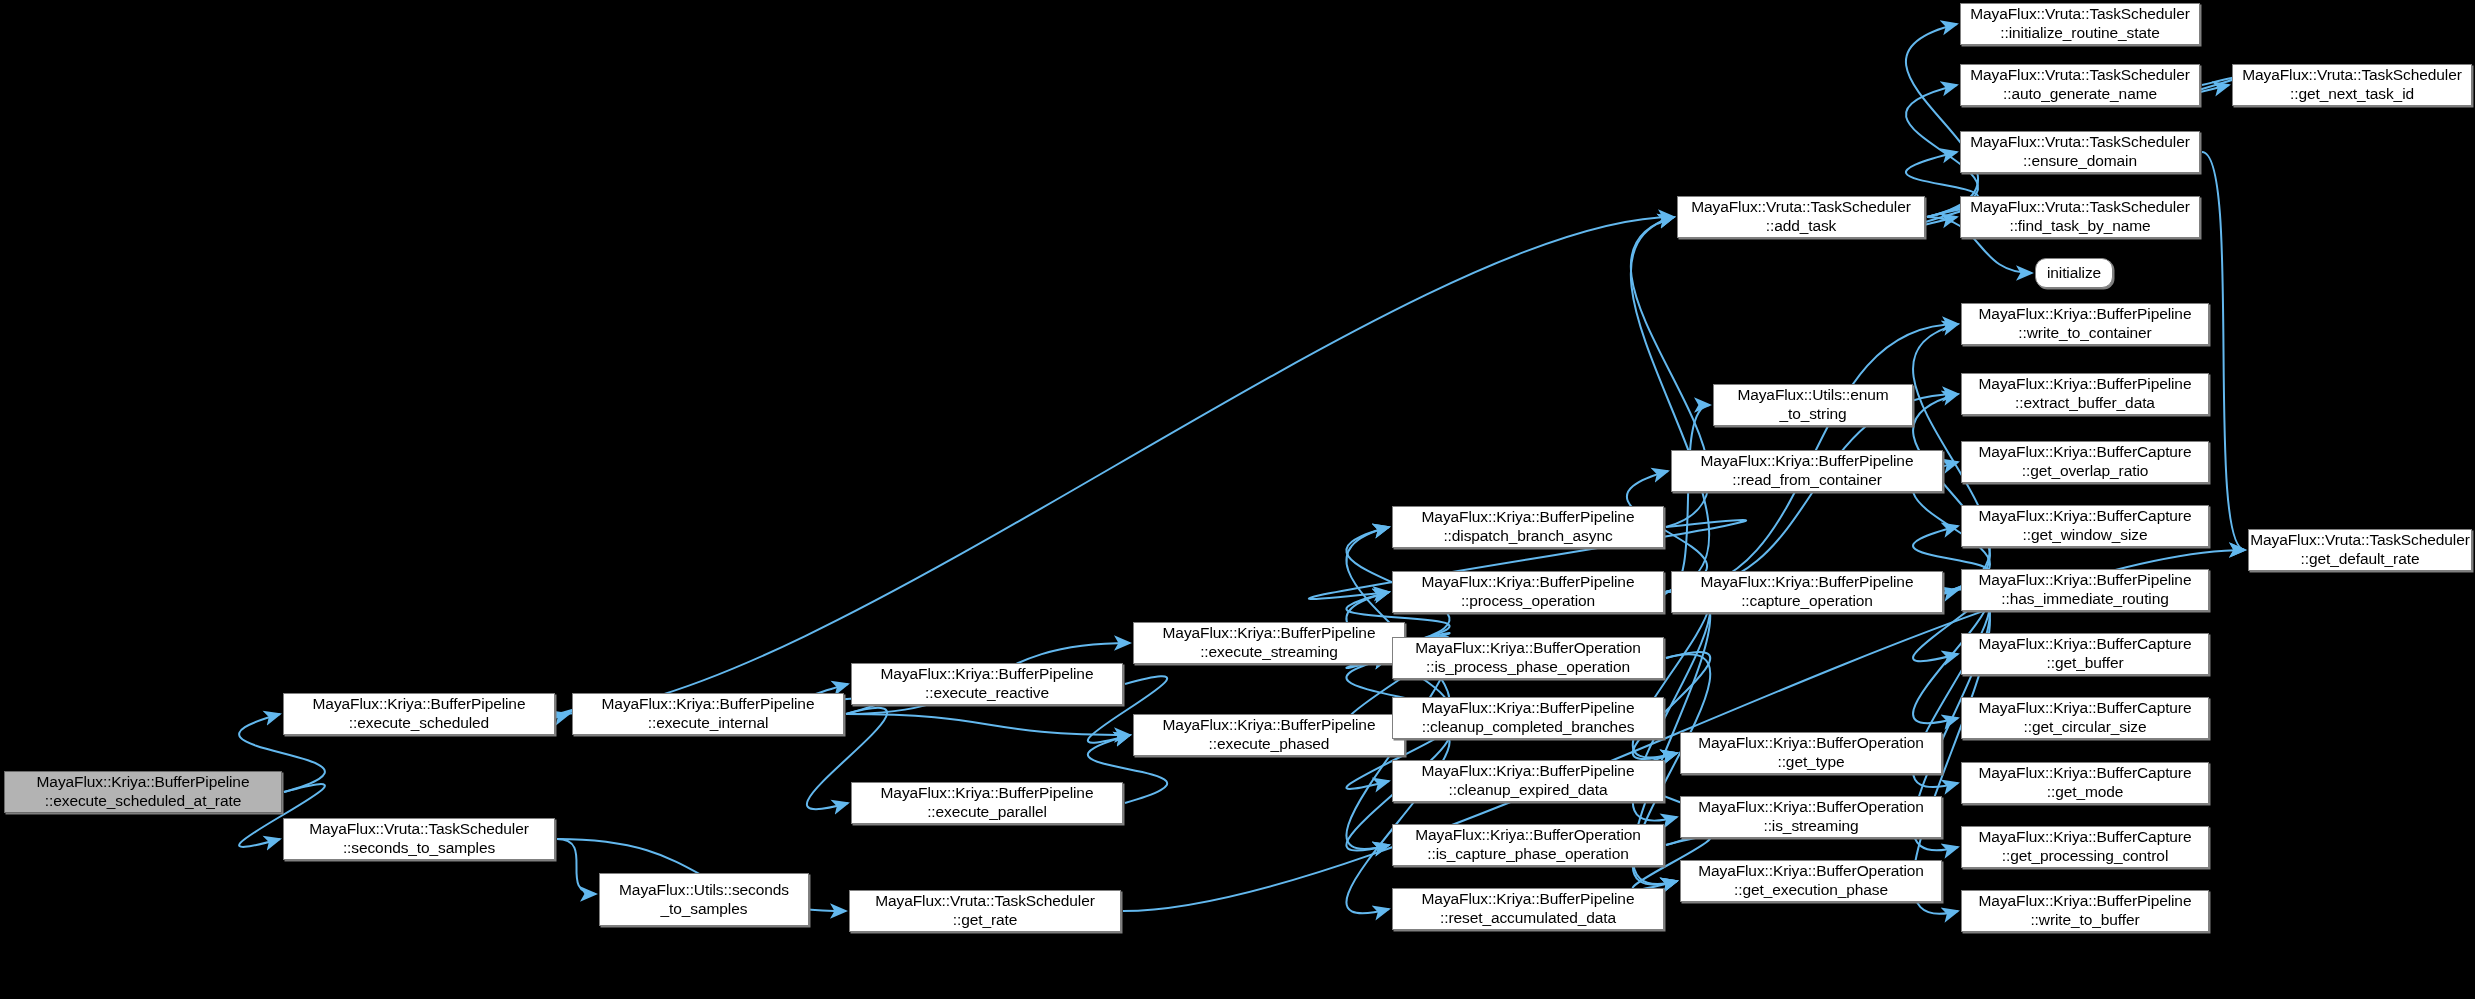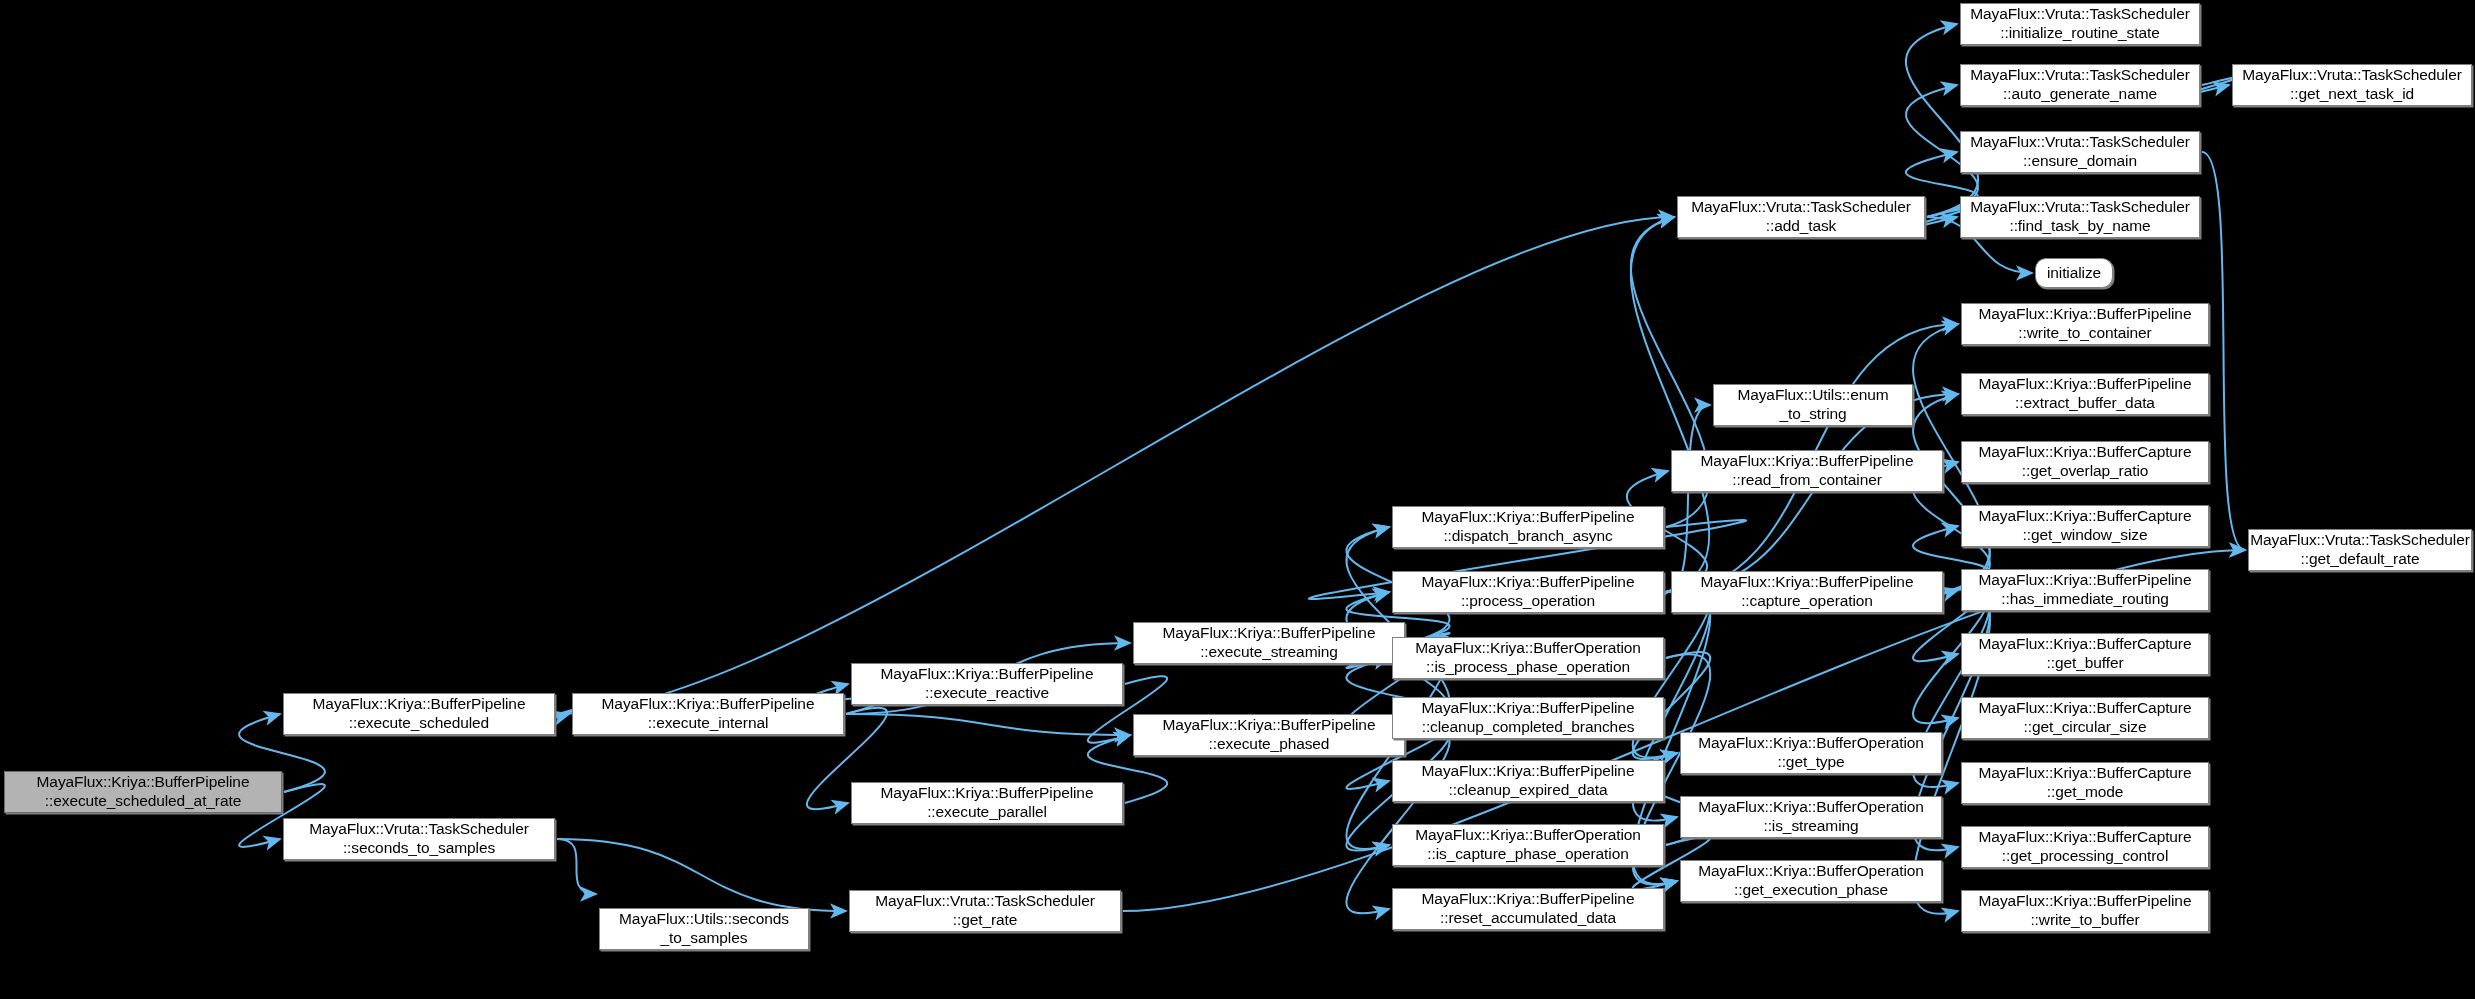--- a/index.html
+++ b/index.html
@@ -116,21 +116,21 @@
         <path d="M2202,85 C2363.6,45 2067.4,125 2229,85" marker-end="url(#ah)"></path>
         <path d="M2202,152 C2242,152 2205,550 2245,550" marker-end="url(#ah)"></path>
         <path d="M1123,911 C1383,911 1985,550 2245,550" marker-end="url(#ah)"></path>
       </g>
   </svg>
   <div id="node-layer">
       <div class="node root" style="left: 4px; top: 771px; width: 278px; height: 42px;"><span class="ln">MayaFlux::Kriya::BufferPipeline</span><span class="ln">::execute_scheduled_at_rate</span></div>
       <div class="node" style="left: 283px; top: 693px; width: 272px; height: 42px;"><span class="ln">MayaFlux::Kriya::BufferPipeline</span><span class="ln">::execute_scheduled</span></div>
       <div class="node" style="left: 283px; top: 818px; width: 272px; height: 42px;"><span class="ln">MayaFlux::Vruta::TaskScheduler</span><span class="ln">::seconds_to_samples</span></div>
       <div class="node" style="left: 572px; top: 693px; width: 272px; height: 42px;"><span class="ln">MayaFlux::Kriya::BufferPipeline</span><span class="ln">::execute_internal</span></div>
-      <div class="node" style="left: 599px; top: 873px; width: 210px; height: 42px; margin-top: 35px;"><span class="ln">MayaFlux::Utils::seconds</span><span class="ln">_to_samples</span></div>
+      <div class="node" style="left: 599px; top: 873px; width: 210px; height: 53px;"><span class="ln">MayaFlux::Utils::seconds</span><span class="ln">_to_samples</span></div>
       <div class="node" style="left: 851px; top: 663px; width: 272px; height: 42px;"><span class="ln">MayaFlux::Kriya::BufferPipeline</span><span class="ln">::execute_reactive</span></div>
       <div class="node" style="left: 851px; top: 782px; width: 272px; height: 42px;"><span class="ln">MayaFlux::Kriya::BufferPipeline</span><span class="ln">::execute_parallel</span></div>
       <div class="node" style="left: 849px; top: 890px; width: 272px; height: 42px;"><span class="ln">MayaFlux::Vruta::TaskScheduler</span><span class="ln">::get_rate</span></div>
       <div class="node" style="left: 1133px; top: 622px; width: 272px; height: 42px;"><span class="ln">MayaFlux::Kriya::BufferPipeline</span><span class="ln">::execute_streaming</span></div>
       <div class="node" style="left: 1133px; top: 714px; width: 272px; height: 42px;"><span class="ln">MayaFlux::Kriya::BufferPipeline</span><span class="ln">::execute_phased</span></div>
       <div class="node" style="left: 1392px; top: 506px; width: 272px; height: 42px;"><span class="ln">MayaFlux::Kriya::BufferPipeline</span><span class="ln">::dispatch_branch_async</span></div>
       <div class="node" style="left: 1392px; top: 571px; width: 272px; height: 42px;"><span class="ln">MayaFlux::Kriya::BufferPipeline</span><span class="ln">::process_operation</span></div>
       <div class="node" style="left: 1392px; top: 637px; width: 272px; height: 42px;"><span class="ln">MayaFlux::Kriya::BufferOperation</span><span class="ln">::is_process_phase_operation</span></div>
       <div class="node" style="left: 1392px; top: 697px; width: 272px; height: 42px;"><span class="ln">MayaFlux::Kriya::BufferPipeline</span><span class="ln">::cleanup_completed_branches</span></div>
       <div class="node" style="left: 1392px; top: 760px; width: 272px; height: 42px;"><span class="ln">MayaFlux::Kriya::BufferPipeline</span><span class="ln">::cleanup_expired_data</span></div>

